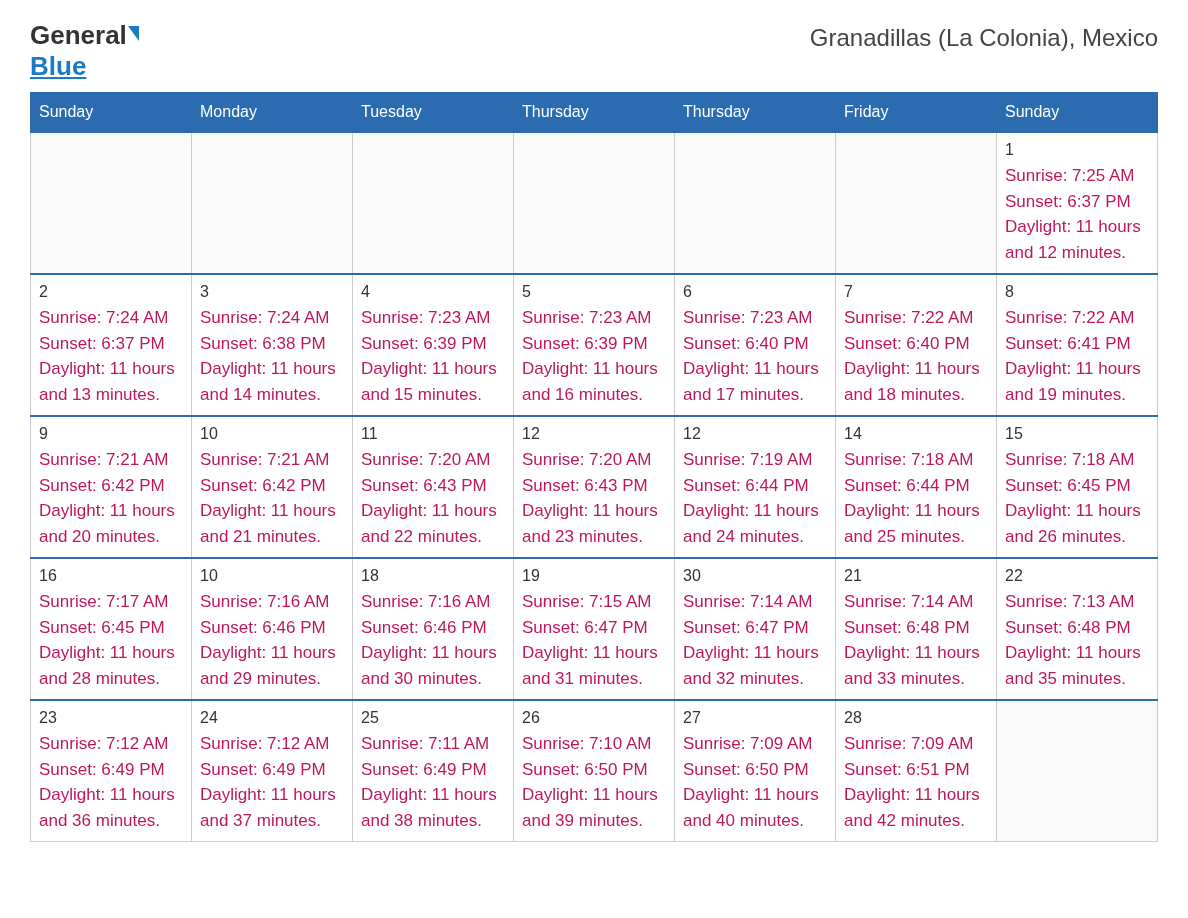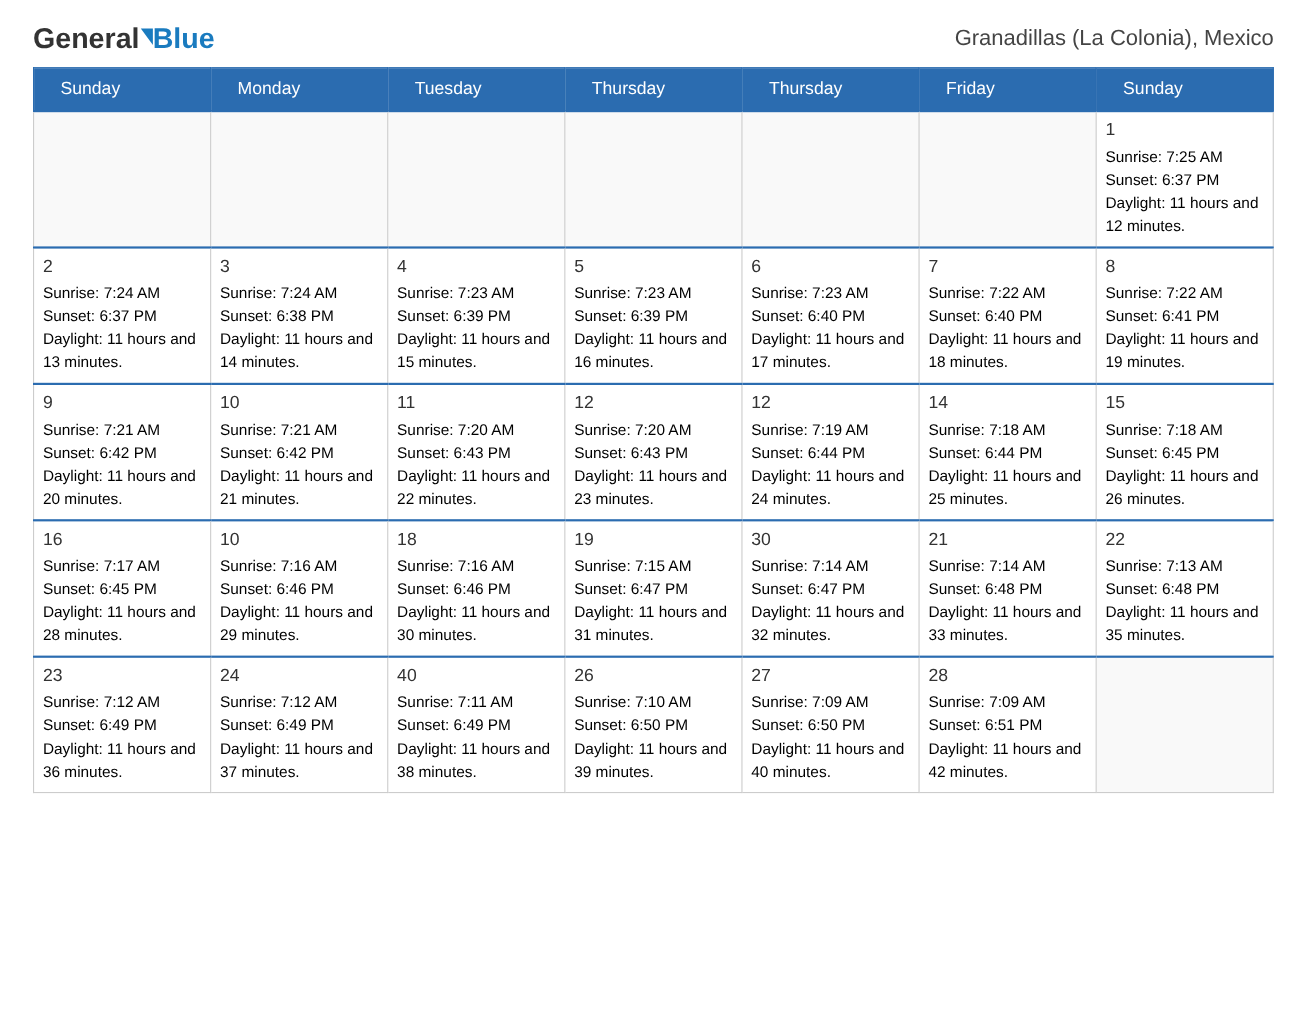--- a/index.html
+++ b/index.html
@@ -11,45 +11,45 @@
       min-height: 918px;
     }
     .header {
       display: flex;
       justify-content: space-between;
       align-items: flex-start;
       margin-bottom: 10px;
     }
     .logo {
       display: flex;
-      flex-direction: row;
+      flex-direction: column;
       align-items: flex-start;
     }
     .title-section {
       text-align: right;
     }
     .month-title {
       font-size: 48px;
       font-weight: normal;
       color: #222;
     }
     .location-title {
-      font-size: 20px;
+      font-size: 24px;
       color: #444;
       margin-top: 4px;
     }
     .calendar {
       width: 100%;
       border-collapse: collapse;
       margin-top: 10px;
     }
     .calendar th {
       background-color: #2b6cb0;
       color: #fff;
-      padding: 10px 24px;
+      padding: 10px 8px;
       font-size: 16px;
       font-weight: normal;
       text-align: left;
       border: 1px solid #2b6cb0;
     }
     .calendar td {
       vertical-align: top;
       padding: 8px;
       border: 1px solid #ccc;
       width: 14.28%;
@@ -60,40 +60,41 @@
     .calendar tr td {
       border-top: 2px solid #2b6cb0;
     }
     .day-number {
       font-size: 16px;
       font-weight: normal;
       margin-bottom: 4px;
       display: block;
     }
     .day-info {
-      font-size: 14px;
+      font-size: 17px;
       line-height: 1.5;
-      color: #000000;
+      color: #be185d;
     }
     .empty-cell {
       background: #f9f9f9;
     }
     .logo-wrapper {
       display: flex;
       align-items: center;
     }
     .logo-general {
       font-size: 26px;
       font-weight: bold;
       color: #333;
     }
     .logo-blue-part {
       font-size: 26px;
       font-weight: bold;
       color: #1a7bbf;
+      text-decoration: underline;
     }
     .logo-arrow {
       display: inline-block;
       width: 0;
       height: 0;
       border-left: 11px solid transparent;
       border-right: 0px solid transparent;
       border-top: 15px solid #1a7bbf;
       margin-left: 1px;
       vertical-align: middle;
@@ -237,21 +238,21 @@
       <tr>
         <td>
           <span class="day-number">23</span>
           <div class="day-info">Sunrise: 7:12 AM<br>Sunset: 6:49 PM<br>Daylight: 11 hours and 36 minutes.</div>
         </td>
         <td>
           <span class="day-number">24</span>
           <div class="day-info">Sunrise: 7:12 AM<br>Sunset: 6:49 PM<br>Daylight: 11 hours and 37 minutes.</div>
         </td>
         <td>
-          <span class="day-number">40</span>
+          <span class="day-number">25</span>
           <div class="day-info">Sunrise: 7:11 AM<br>Sunset: 6:49 PM<br>Daylight: 11 hours and 38 minutes.</div>
         </td>
         <td>
           <span class="day-number">26</span>
           <div class="day-info">Sunrise: 7:10 AM<br>Sunset: 6:50 PM<br>Daylight: 11 hours and 39 minutes.</div>
         </td>
         <td>
           <span class="day-number">27</span>
           <div class="day-info">Sunrise: 7:09 AM<br>Sunset: 6:50 PM<br>Daylight: 11 hours and 40 minutes.</div>
         </td>

